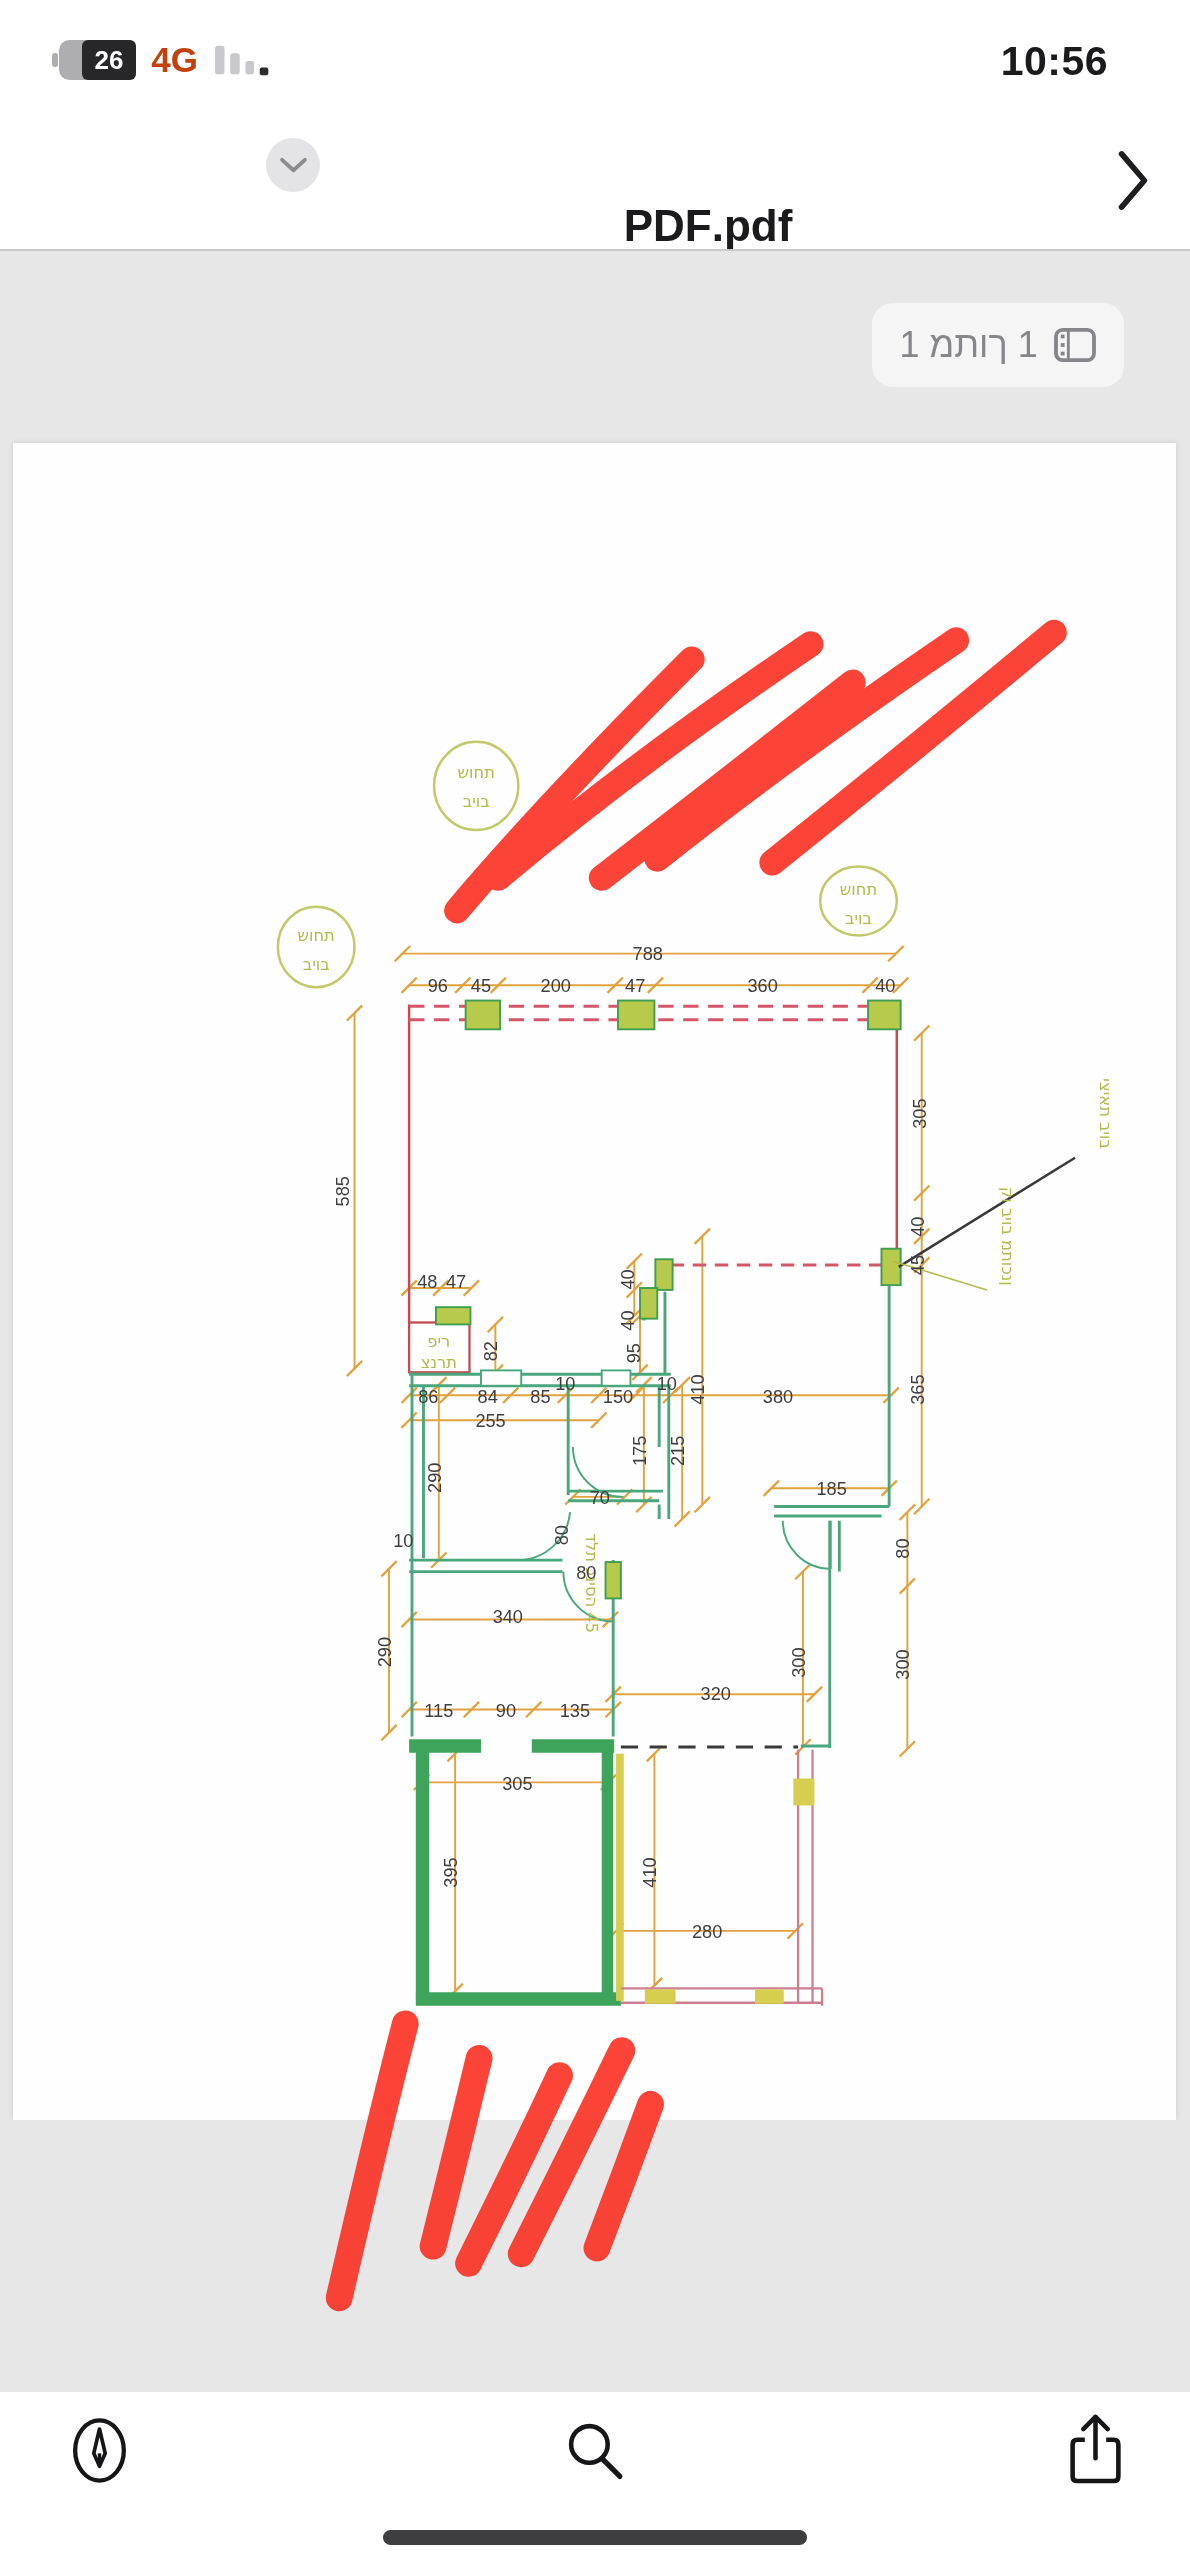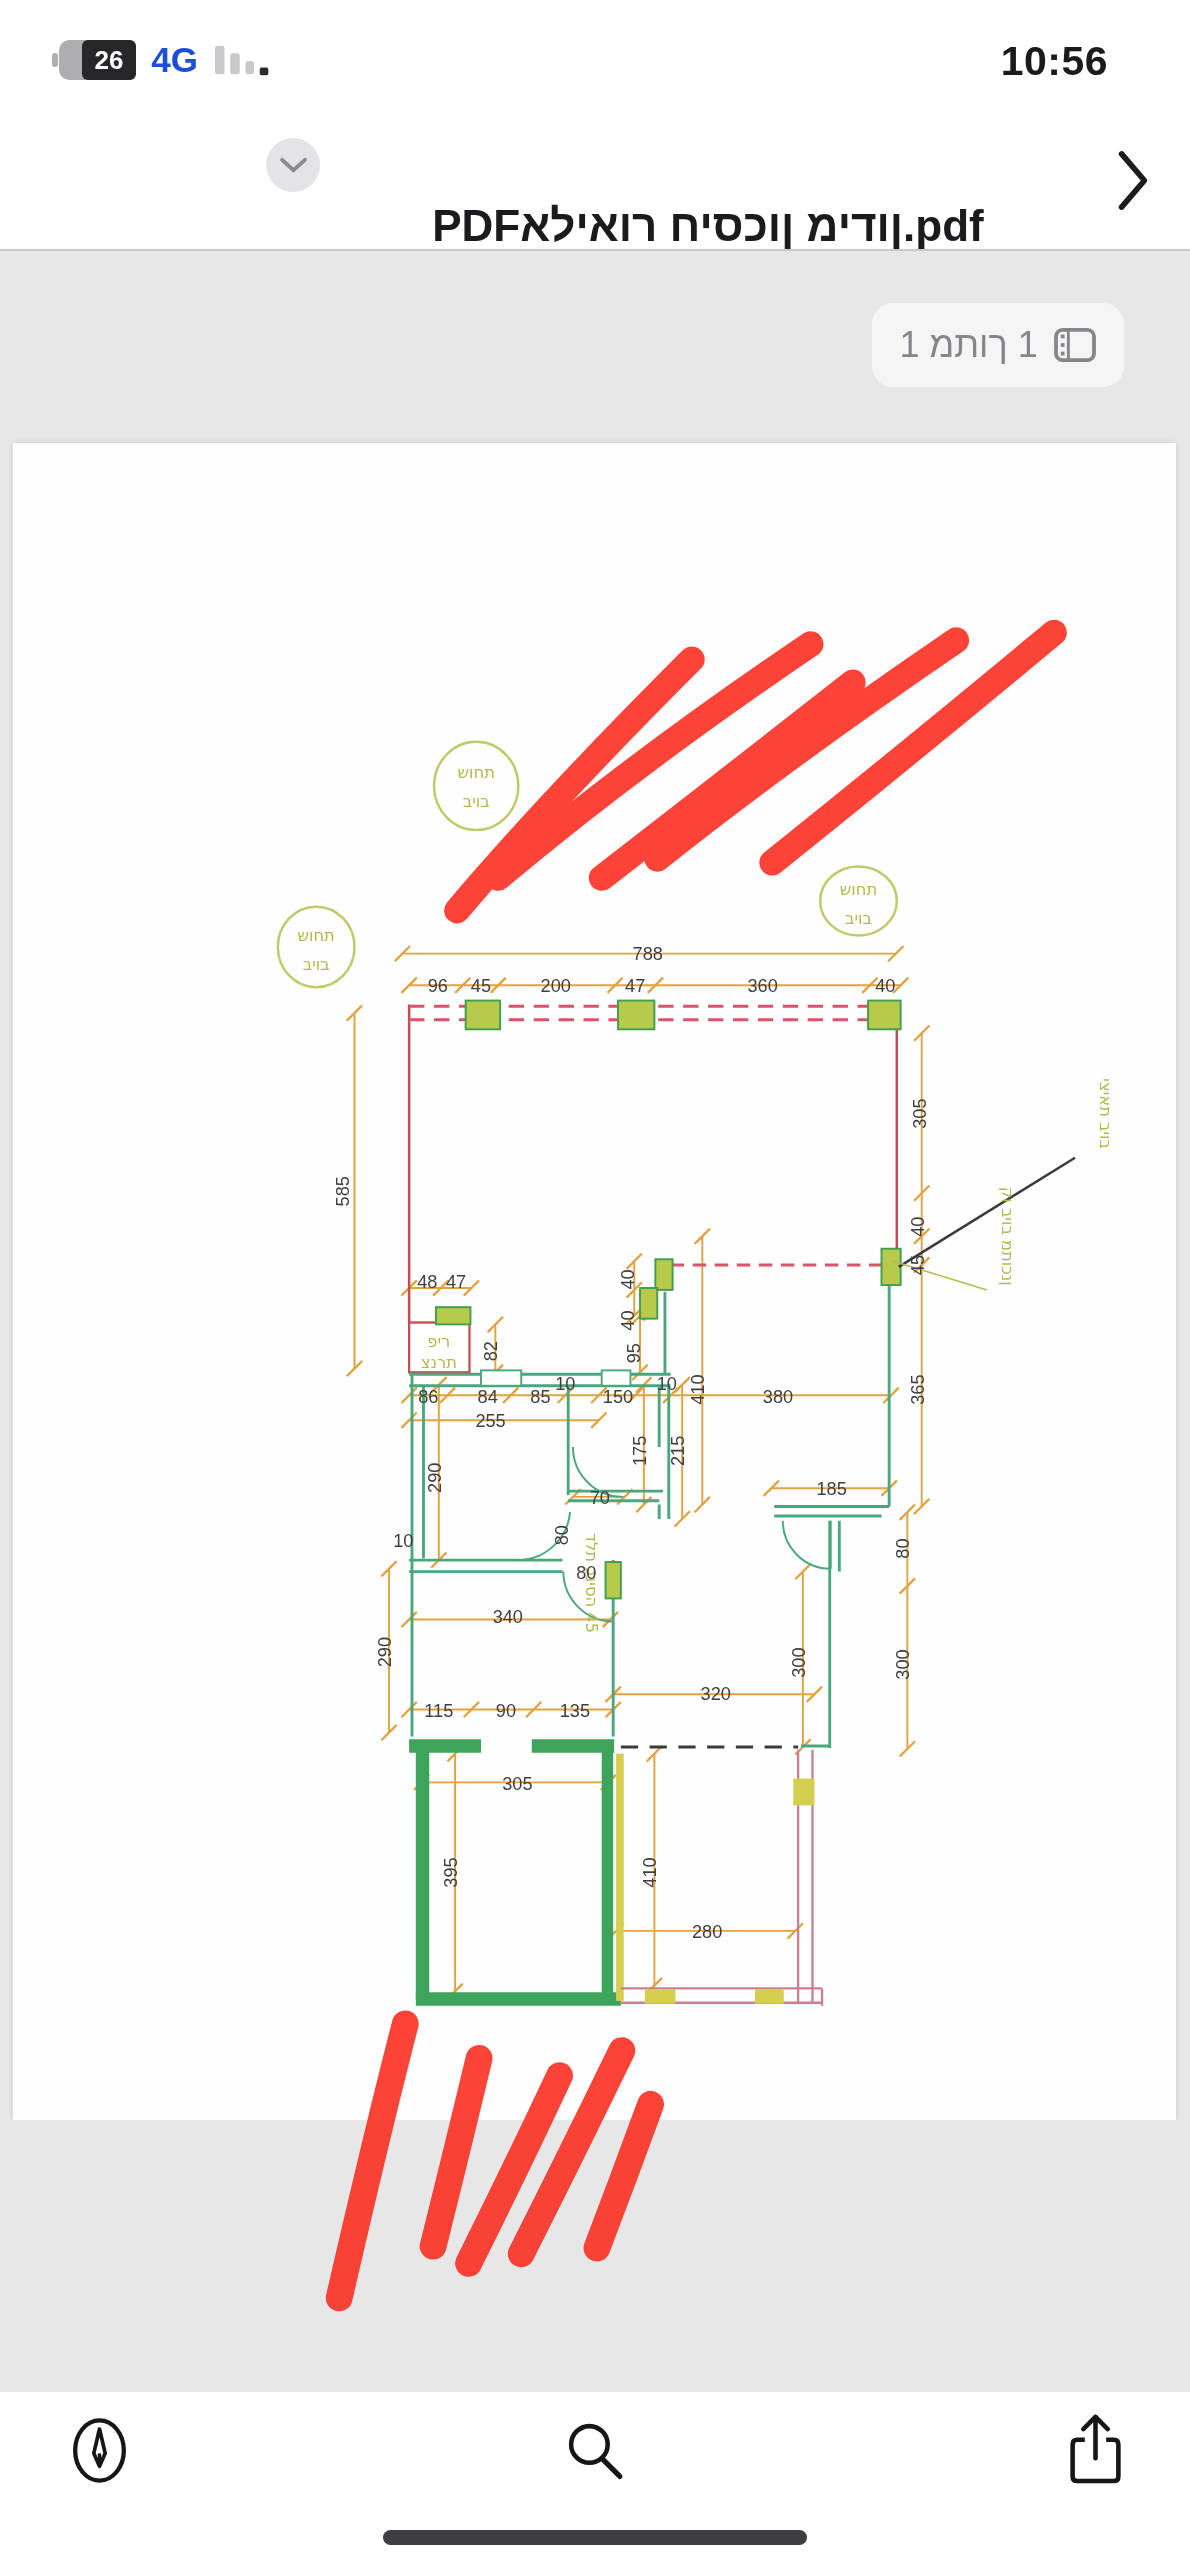--- a/index.html
+++ b/index.html
@@ -6,21 +6,21 @@
   body{width:1190px;height:2576px;position:relative;overflow:hidden;
        font-family:"Liberation Sans","DejaVu Sans",sans-serif;color:#1b1b1d;}
   .heb{unicode-bidi:bidi-override;direction:ltr;}
   
   .status-bar{position:absolute;left:0;top:0;width:1190px;height:115px;background:#fff;}
   .status-left{position:absolute;left:59px;top:40px;display:flex;align-items:center;gap:15.3px;}
   .battery{position:relative;width:77px;height:40px;border-radius:10.5px;background:#aeaeb2;}
   .battery-nub{position:absolute;left:-6.7px;top:13.4px;width:5.8px;height:13.4px;border-radius:2.9px;background:#aeaeb2;}
   .battery-fill{position:absolute;right:0;top:0;bottom:0;width:54px;background:#27272a;border-radius:6px;
       display:flex;align-items:center;justify-content:center;color:#fff;font-size:26px;font-weight:700;}
-  .net{font-size:35px;font-weight:600;color:#1d4ed8;}
+  .net{font-size:35px;font-weight:600;color:#c2410c;}
   .time{position:absolute;right:82px;top:38px;font-size:41px;font-weight:700;letter-spacing:0.5px;}
   
   .title-bar{position:absolute;left:0;top:115px;width:1190px;height:136px;background:#fff;}
   .chev-circle{position:absolute;left:266px;top:23px;width:54px;height:54px;border-radius:50%;
       background:#e4e4e6;display:flex;align-items:center;justify-content:center;}
   .doc-title{position:absolute;left:331px;right:105px;top:0;height:100%;display:flex;
       align-items:flex-end;justify-content:center;font-size:44px;font-weight:700;white-space:nowrap;}
   .back-chev{position:absolute;right:38px;top:31px;}
   .hairline{position:absolute;left:0;width:1190px;height:1.9px;background:#c9c9cc;}
   
@@ -62,21 +62,20 @@
 </div>
 
 <div class="title-bar">
   <div class="chev-circle">
     <svg width="29" height="19" viewBox="0 0 30 20">
       <path d="M3,4 L15,15 L27,4" fill="none" stroke="#8b8b90" stroke-width="4" stroke-linecap="round" stroke-linejoin="round"></path>
     </svg>
   </div>
   <div class="doc-title">
     <span>PDF </span>
-    <span class="heb">אליאור חיסכון מידון</span>
     <span>.pdf</span>
   </div>
   <div class="back-chev">
     <svg width="38" height="69" viewBox="0 0 40 72">
       <path d="M8,8 L32,36 L8,64" fill="none" stroke="#1d1d1f" stroke-width="6" stroke-linecap="round" stroke-linejoin="round"></path>
     </svg>
   </div>
   <div class="hairline" style="bottom:0;"></div>
 </div>
 

